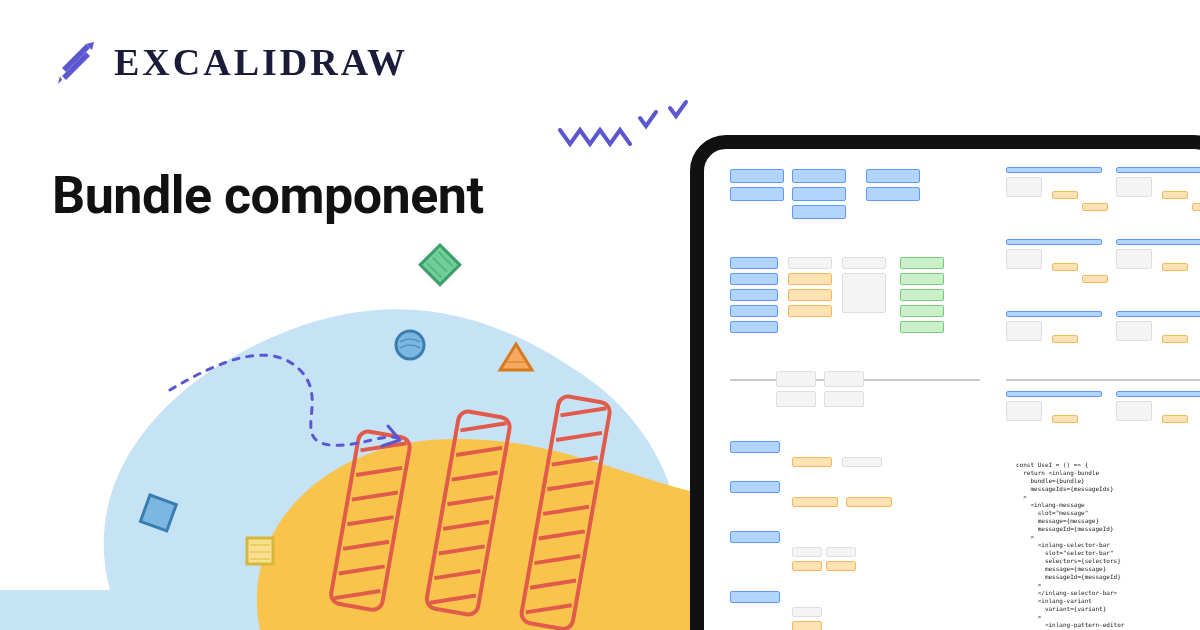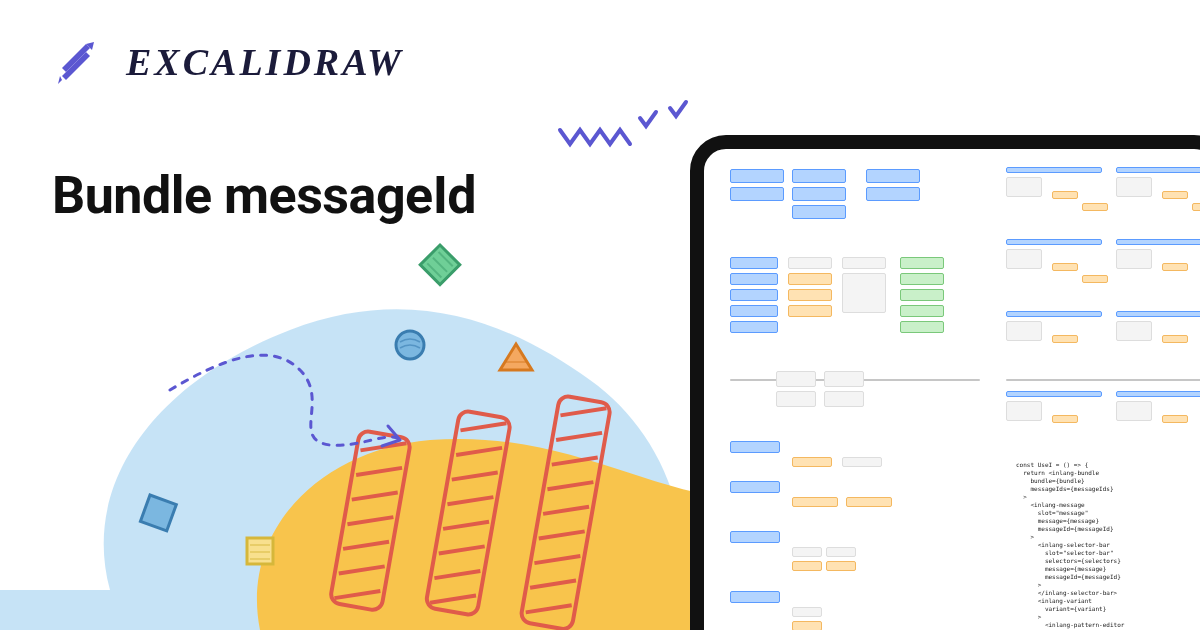--- a/index.html
+++ b/index.html
@@ -12,22 +12,21 @@
     position: relative;
   }
 
   
   .logo {
     position: absolute;
     top: 38px;
     left: 52px;
     display: flex;
     align-items: center;
-    gap: 26px;
-    font-style: italic;
+    gap: 14px;
   }
   .logo-mark { width: 48px; height: 48px; }
   .logo-text {
     font-size: 38px;
     font-weight: 800;
     letter-spacing: 3px;
     color: #1b1b3a;
     font-family: "Comic Sans MS", "Segoe Script", cursive;
   }
 
@@ -173,21 +172,21 @@
     <g fill="#5b57d1">
       <path d="M10 38 L34 14 L38 18 L14 42 Z"></path>
       <path d="M38 10 L14 34 L10 30 L34 6 Z"></path>
       <path d="M34 6 L42 4 L40 12 Z"></path>
       <path d="M10 42 L6 46 L8 38 Z"></path>
     </g>
   </svg>
   <span class="logo-text">EXCALIDRAW</span>
 </div>
 
-<h1 class="headline">Bundle messageId</h1>
+<h1 class="headline">Bundle component</h1>
 
 <div class="tablet">
   <div class="canvas">
 
     <div class="mini-block blue" style="left:14px; top:8px;  width:54px; height:14px;"></div>
     <div class="mini-block blue" style="left:14px; top:26px; width:54px; height:14px;"></div>
     <div class="mini-block blue" style="left:76px; top:8px;  width:54px; height:14px;"></div>
     <div class="mini-block blue" style="left:76px; top:26px; width:54px; height:14px;"></div>
     <div class="mini-block blue" style="left:76px; top:44px; width:54px; height:14px;"></div>
     <div class="mini-block blue" style="left:150px;top:8px;  width:54px; height:14px;"></div>

